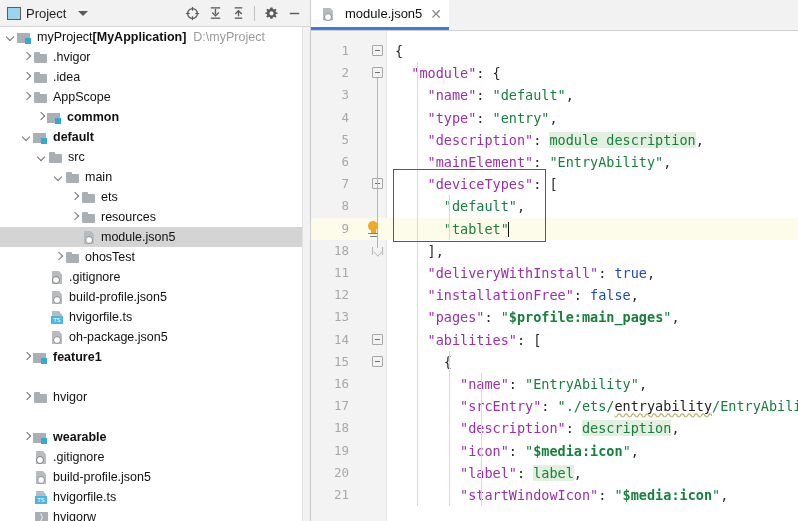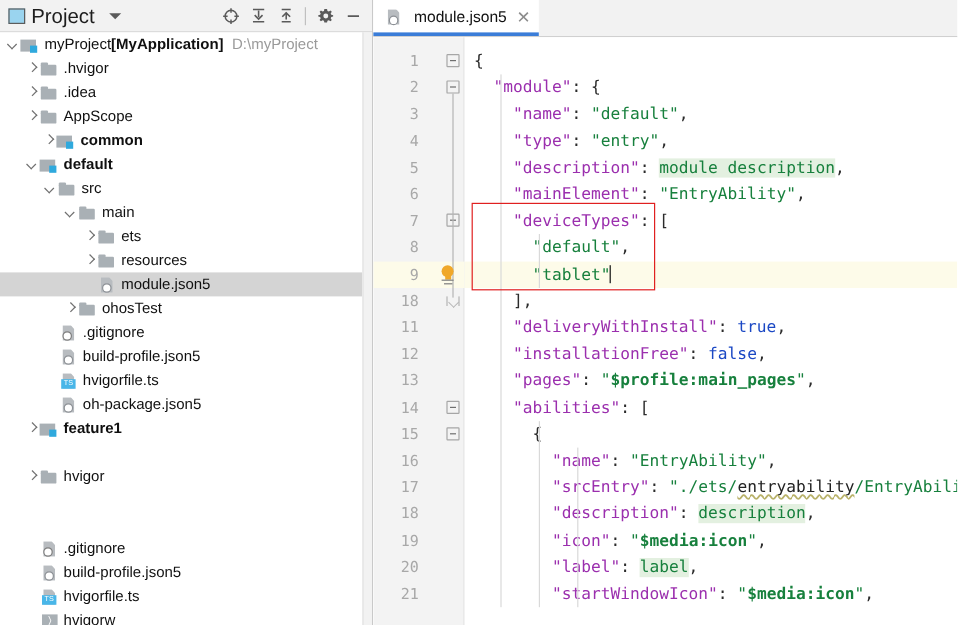--- a/index.html
+++ b/index.html
@@ -44,21 +44,21 @@
     gap: 5px;
   }
   .proj-glyph {
     width: 14px; height: 13px;
     border: 1.6px solid #5c5c5c;
     background: #9ad4ef;
     box-sizing: border-box;
     display: inline-block;
   }
   .pt-title {
-    font-size: 17px;
+    font-size: 13px;
     color: #1d1d1d;
     line-height: 13px;
   }
   .caret-down {
     width: 0; height: 0;
     border-left: 5px solid transparent;
     border-right: 5px solid transparent;
     border-top: 5px solid #5a5a5a;
     margin-left: 7px;
   }
@@ -558,20 +558,25 @@
         </div>
         <div class="row" style="padding-left: 22px; top: 320px; position: absolute; left: 0px; right: 0px;">
           <span class="arrow right"></span>
           <span class="ico mfolder"></span>
           <span class="lbl bold">feature1</span>
         </div>
         <div class="row" style="padding-left: 22px; top: 360px; position: absolute; left: 0px; right: 0px;">
           <span class="arrow right"></span>
           <span class="ico folder"></span>
           <span class="lbl">hvigor</span>
+        </div>
+        <div class="row" style="padding-left: 22px; top: 400px; position: absolute; left: 0px; right: 0px;">
+          <span class="arrow right"></span>
+          <span class="ico mfolder"></span>
+          <span class="lbl bold">wearable</span>
         </div>
         <div class="row" style="padding-left: 22px; top: 420px; position: absolute; left: 0px; right: 0px;">
           <span class="arrow"></span>
           <span class="ico file git"></span>
           <span class="lbl">.gitignore</span>
         </div>
         <div class="row" style="padding-left: 22px; top: 440px; position: absolute; left: 0px; right: 0px;">
           <span class="arrow"></span>
           <span class="ico file json"></span>
           <span class="lbl">build-profile.json5</span>

